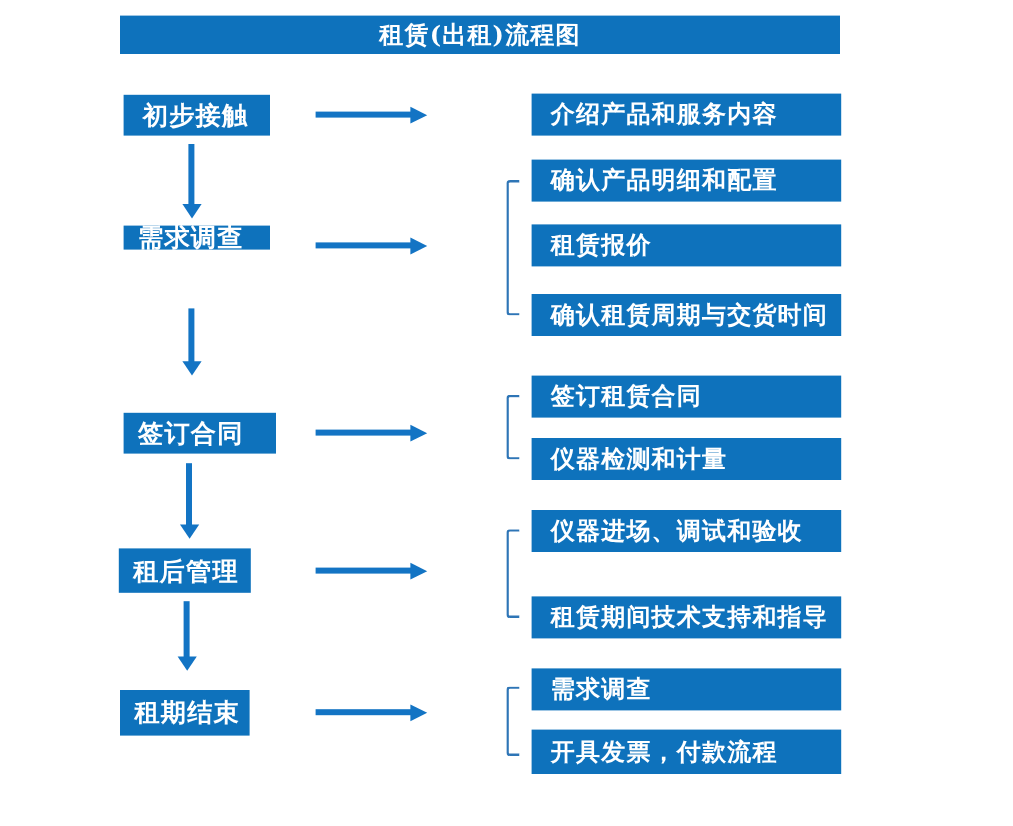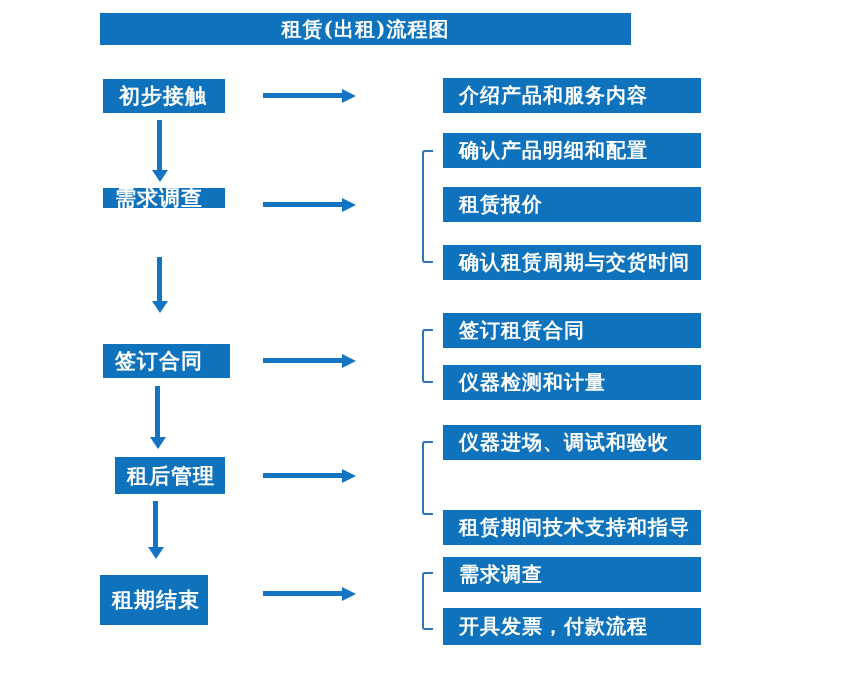--- a/index.html
+++ b/index.html
@@ -12,21 +12,21 @@
   .bluebox{
     background:var(--box-blue,#0E72BC);
     color:var(--text-white,#ffffff);
     font-weight:bold;
     display:flex;align-items:center;
     font-size:20px;
     letter-spacing:1px;
     white-space:nowrap;
   }
   .title-banner{
-    left:100px;top:13px;width:531px;height:32px;
+    left:100px;top:13px;width:600px;height:32px;
     justify-content:center;font-size:20px;
   }
   .stepbox{padding-left:12px;font-size:21px;}
   .detailbox{left:443px;width:258px;height:35px;padding-left:16px;}
 
   
   .h-arrow{width:93px;height:14px;}
   .h-arrow .shaft{position:absolute;left:0;top:4px;width:80px;height:5px;background:var(--arrow-blue,#1374C4);}
   .h-arrow .head{position:absolute;right:0;top:0;width:0;height:0;
     border-left:14px solid var(--arrow-blue,#1374C4);
@@ -57,24 +57,24 @@
 
 <div class="abs bluebox stepbox" style="left:103px;top:79px;width:122px;height:34px;padding-left:16px;">
   <span>初步接触</span>
 </div>
 <div class="abs bluebox stepbox" style="left:103px;top:188px;width:122px;height:20px;">
   <span>需求调查</span>
 </div>
 <div class="abs bluebox stepbox" style="left:103px;top:344px;width:127px;height:34px;">
   <span>签订合同</span>
 </div>
-<div class="abs bluebox stepbox" style="left:99px;top:457px;width:110px;height:37px;margin-left:16px;">
+<div class="abs bluebox stepbox" style="left:99px;top:457px;width:110px;height:37px;">
   <span>租后管理</span>
 </div>
-<div class="abs bluebox stepbox" style="left:100px;top:575px;width:108px;height:50px;">
+<div class="abs bluebox stepbox" style="left:100px;top:575px;width:108px;height:38px;">
   <span>租期结束</span>
 </div>
 
 <div class="abs bluebox detailbox" style="top:78px;">
   <span>介绍产品和服务内容</span>
 </div>
 <div class="abs bluebox detailbox" style="top:133px;">
   <span>确认产品明细和配置</span>
 </div>
 <div class="abs bluebox detailbox" style="top:187px;">
@@ -85,21 +85,21 @@
 </div>
 <div class="abs bluebox detailbox" style="top:313px;">
   <span>签订租赁合同</span>
 </div>
 <div class="abs bluebox detailbox" style="top:365px;">
   <span>仪器检测和计量</span>
 </div>
 <div class="abs bluebox detailbox" style="top:425px;">
   <span>仪器进场、调试和验收</span>
 </div>
-<div class="abs bluebox detailbox" style="top:510px;">
+<div class="abs bluebox detailbox" style="top:497px;">
   <span>租赁期间技术支持和指导</span>
 </div>
 <div class="abs bluebox detailbox" style="top:557px;">
   <span>需求调查</span>
 </div>
 <div class="abs bluebox detailbox" style="top:608px;height:37px;">
   <span>开具发票，付款流程</span>
 </div>
 
 <div class="abs h-arrow" style="left:263px;top:89px;">

